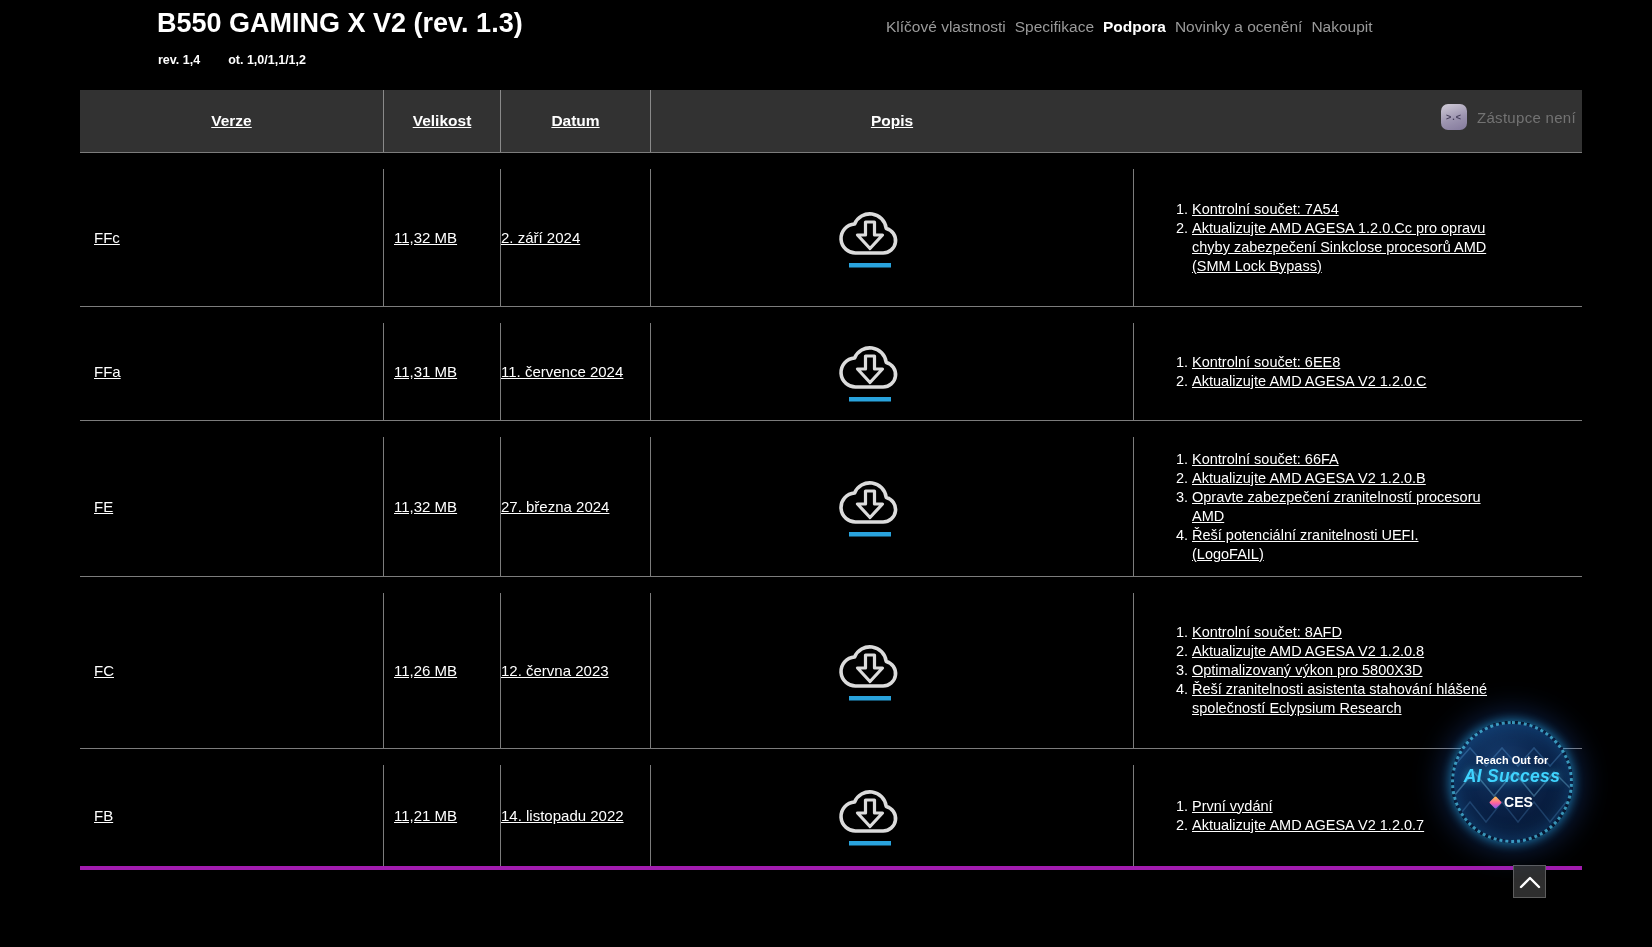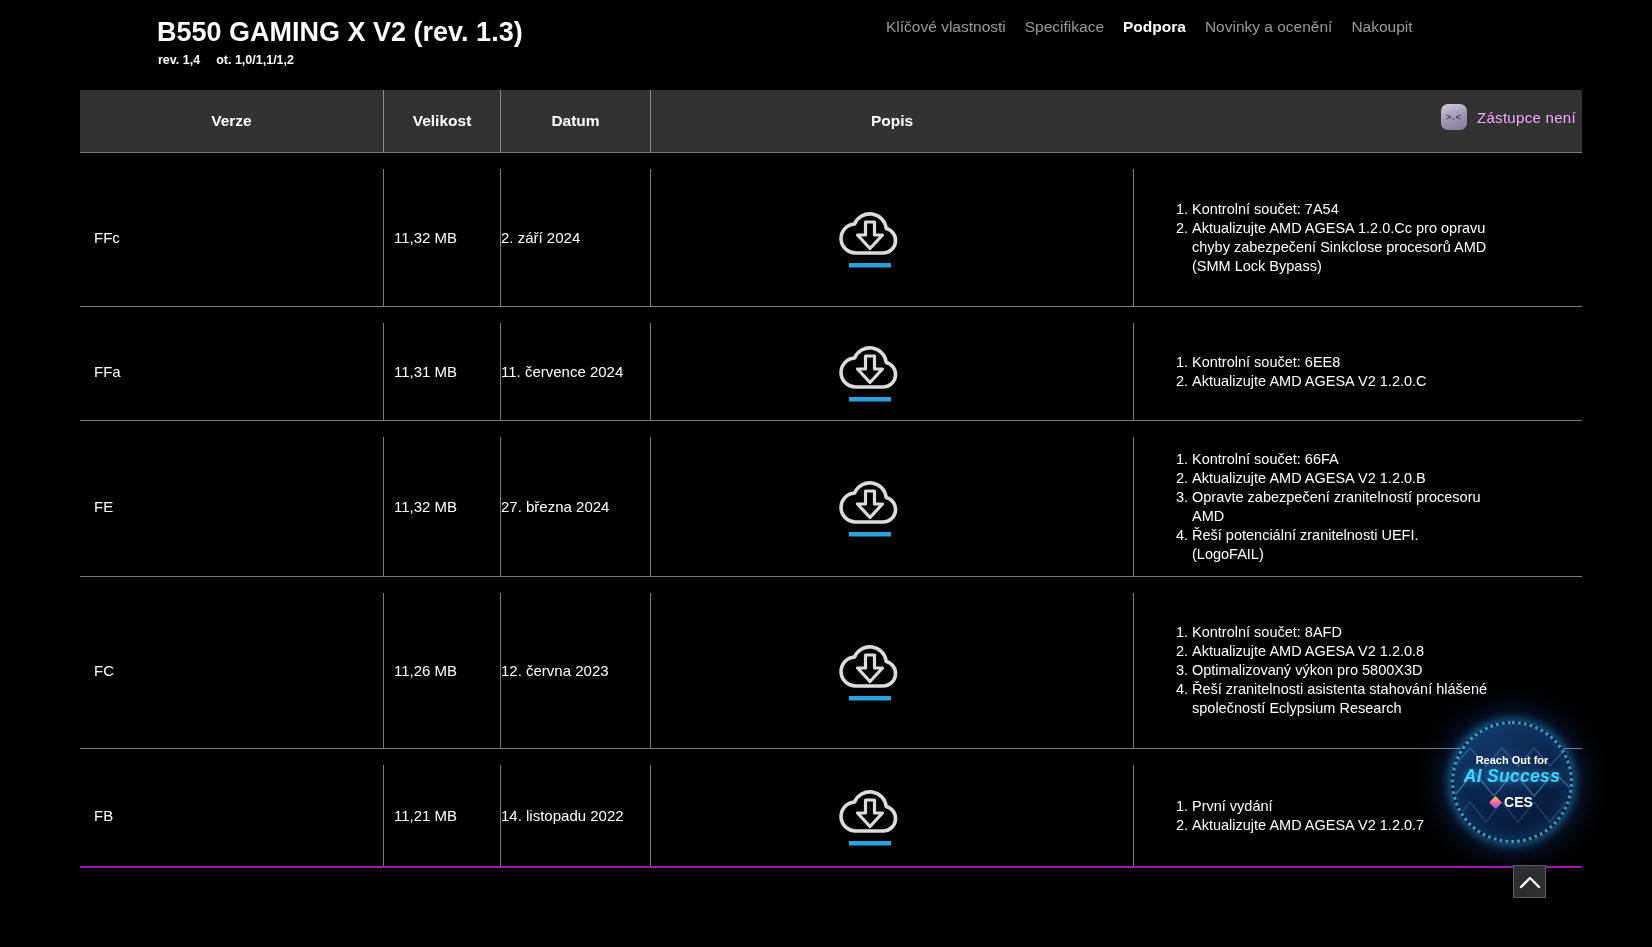--- a/index.html
+++ b/index.html
@@ -8,55 +8,56 @@
     position: relative;
     width: 1652px; height: 947px;
     background:#000;
     overflow: hidden;
     font-family: "Liberation Sans", sans-serif;
     color:#fff;
   }
 
   
   .page-title {
-    position:absolute; left:157px; top:15px;
+    position:absolute; left:157px; top:6px;
     font-size:27px; font-weight:bold; line-height:34px;
     color:#fff; letter-spacing:0;
   }
   .rev-line {
     position:absolute; left:158px; top:53px;
-    display:flex; gap:16px;
+    display:flex; gap:28px;
     font-size:12.5px; font-weight:bold; color:#fff;
   }
   .main-nav {
     position:absolute; left:886px; top:12px; height:30px;
-    display:flex; align-items:center; gap:19px;
+    display:flex; align-items:center; gap:9px;
     font-size:15.5px;
   }
   .main-nav a { color:#9a9a9a; text-decoration:none; white-space:nowrap; cursor:pointer; }
   .main-nav a.active { color:#ffffff; font-weight:bold; }
 
   
   .chat-widget {
     position:absolute; left:1441px; top:104px;
     display:flex; align-items:center; gap:10px;
     cursor:pointer; z-index:5; white-space:nowrap;
   }
   .chat-icon {
     width:26px; height:26px; border-radius:7px;
     background:linear-gradient(160deg,#d2cdd9 0%,#9d95b0 55%,#83799c 100%);
     display:flex; align-items:center; justify-content:center;
     font-size:9px; font-weight:bold; color:#433d58; letter-spacing:1px;
   }
-  .chat-label { font-size:15px; color:#f0abfc; letter-spacing:0.3px; }
+  .chat-label { font-size:15px; color:#737373; letter-spacing:0.3px; }
 
   
   .bios-table {
     position:absolute; left:80px; top:90px; width:1502px;
-    border-bottom:2px solid #a21caf;
+    border-bottom:4px solid #a21caf;
+    text-decoration:underline;
   }
   .thead, .trow {
     display:grid;
     grid-template-columns:303px 117px 150px 483px 449px;
   }
   .thead {
     height:62px; background:#323232;
     font-size:15.5px; font-weight:bold;
   }
   .thead .hcell {

